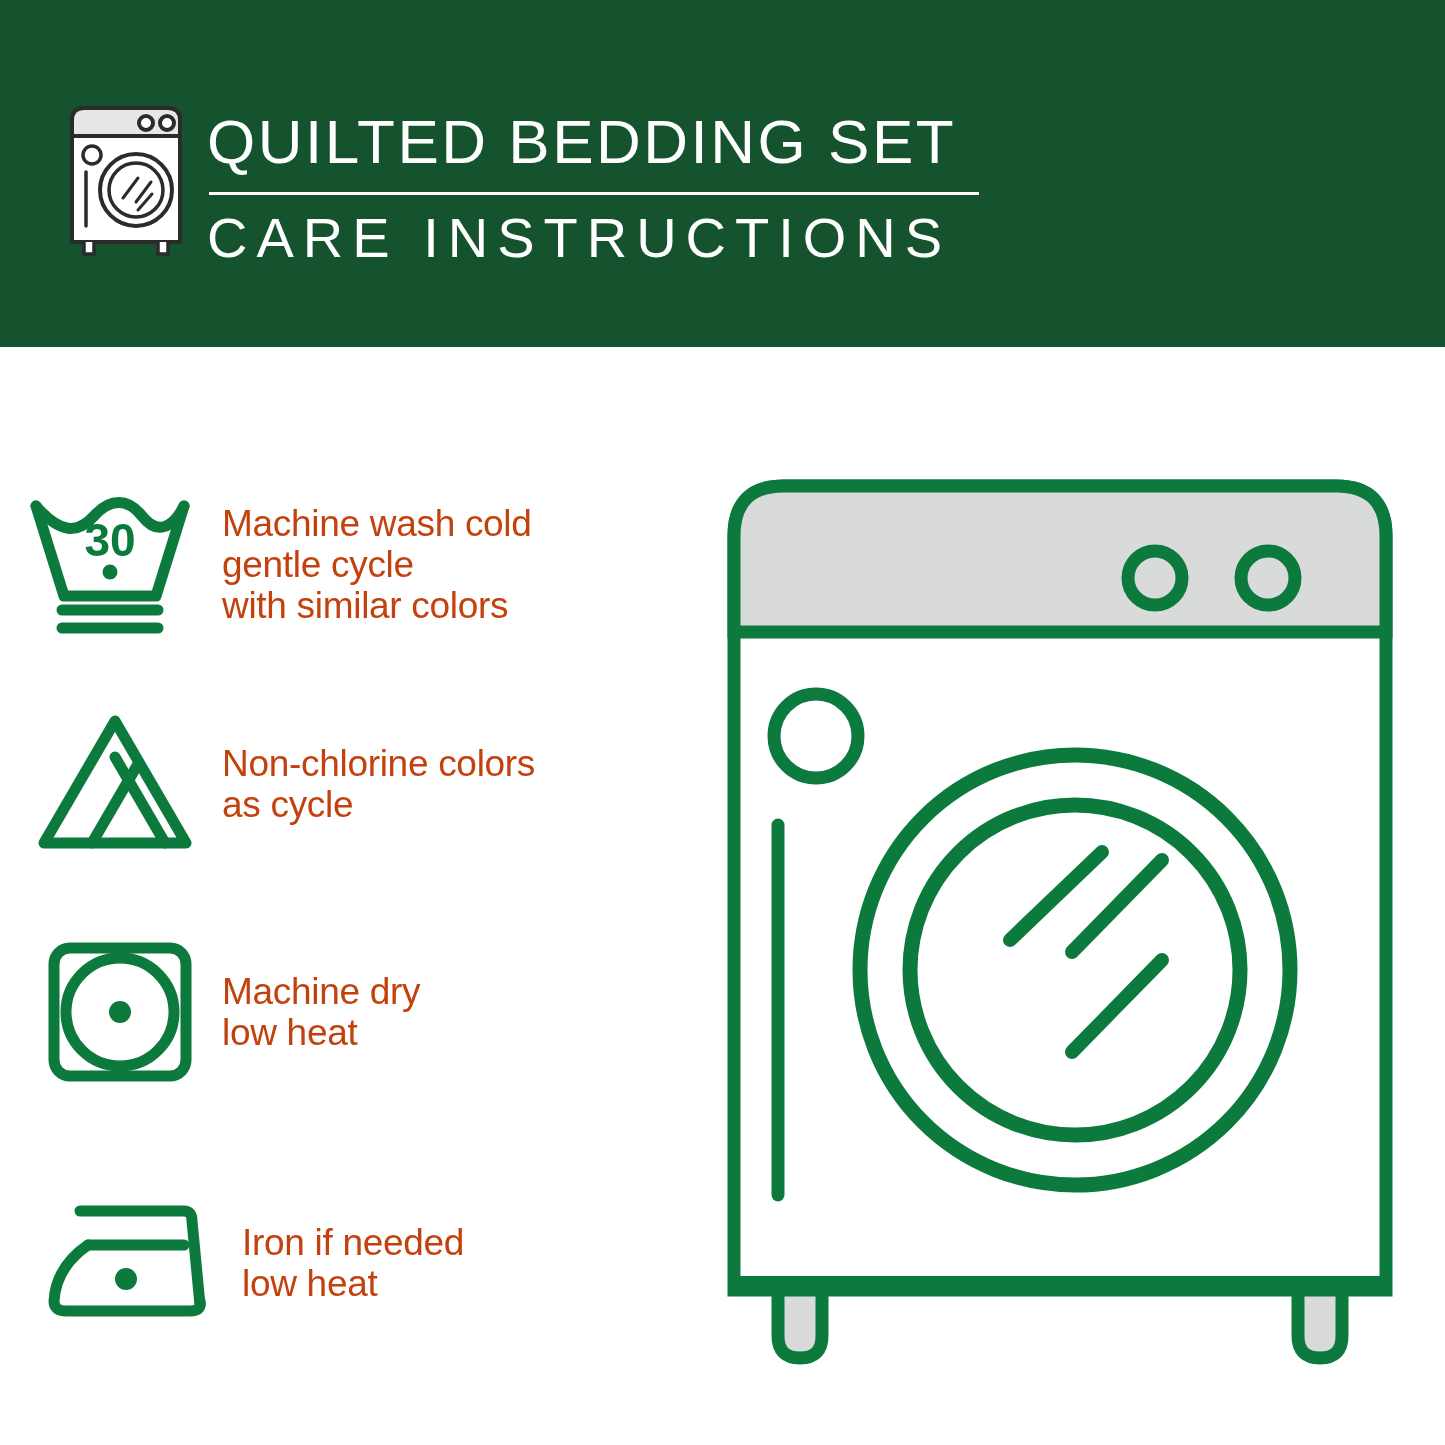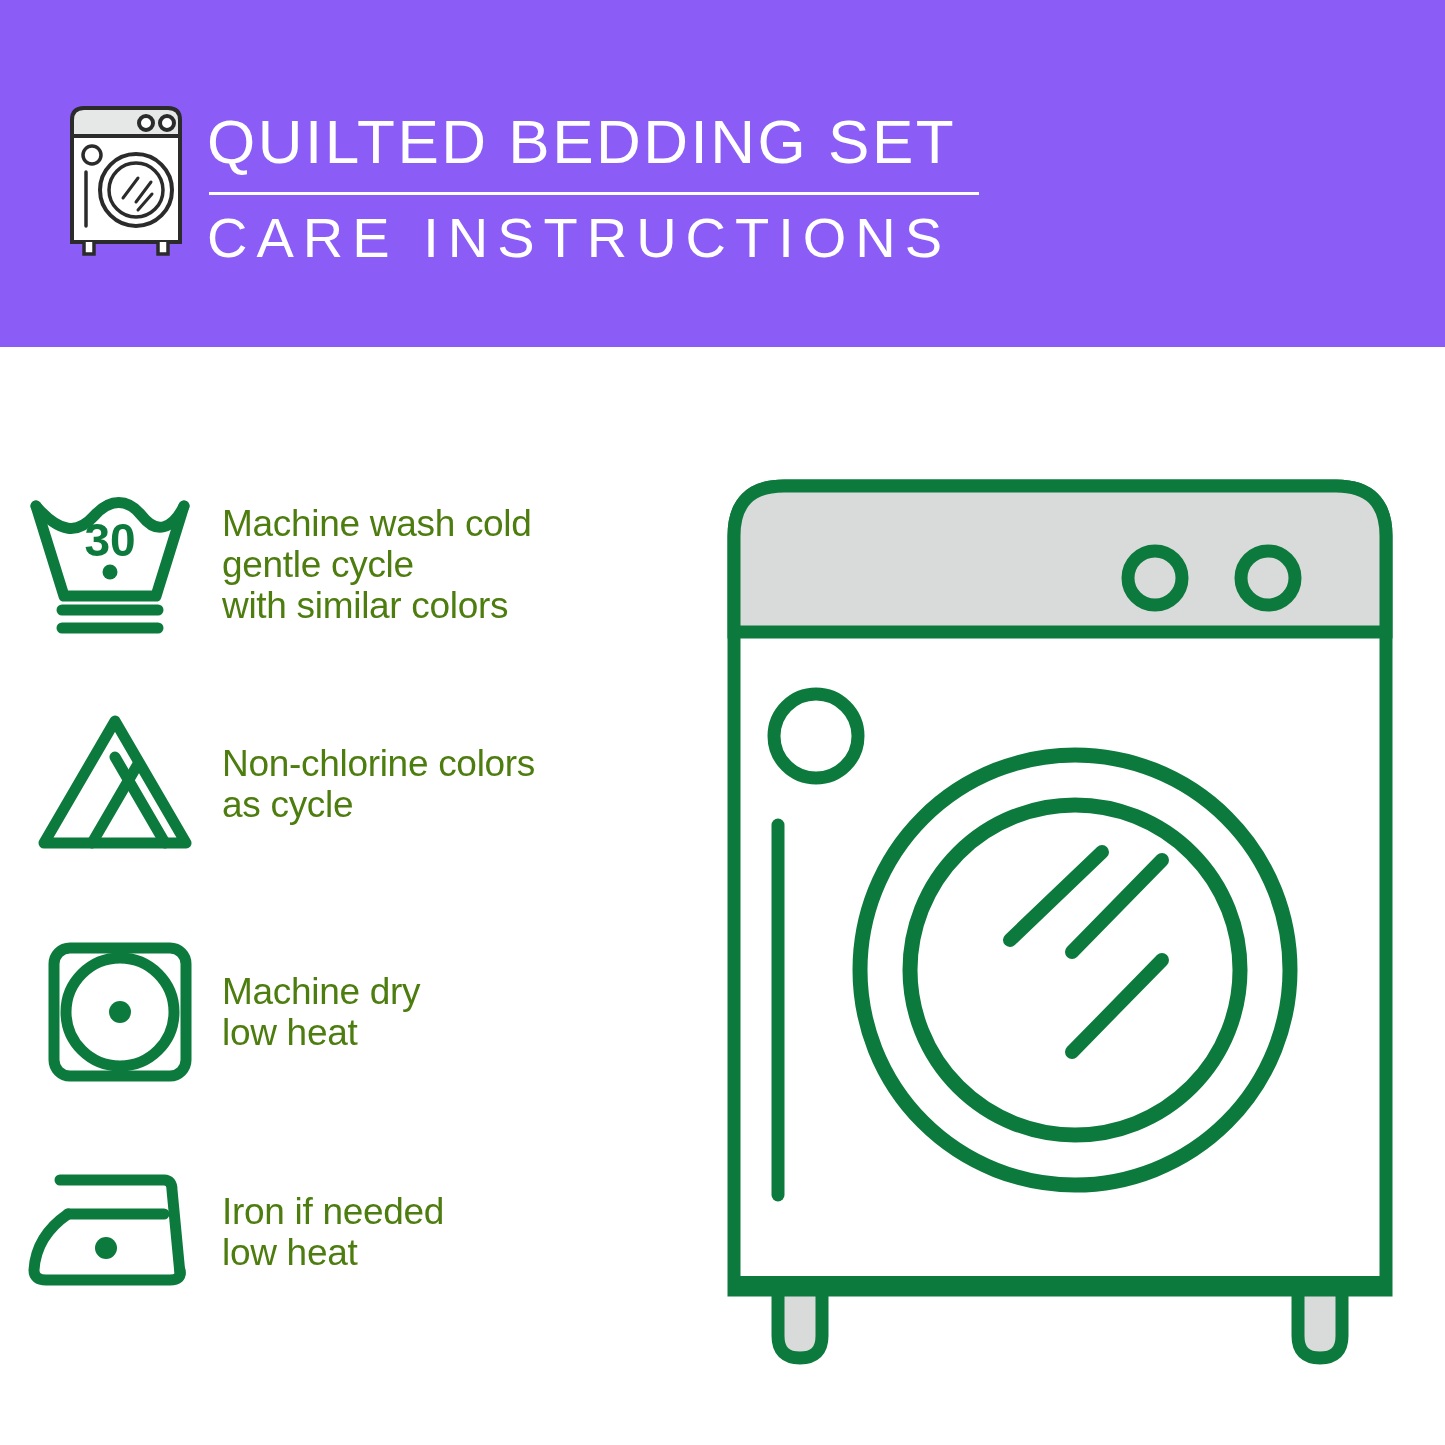--- a/index.html
+++ b/index.html
@@ -18,21 +18,21 @@
     overflow: hidden;
   }
 
   
   .header-band {
     position: absolute;
     left: 0;
     top: 0;
     width: 1445px;
     height: 347px;
-    background: #8b5cf6;
+    background: #14532d;
   }
   .header-logo {
     position: absolute;
     left: 66px;
     top: 104px;
     width: 120px;
     height: 152px;
   }
   .header-text-block {
     position: absolute;
@@ -75,34 +75,34 @@
     position: absolute;
     left: 0;
     width: 700px;
     height: 190px;
     display: flex;
     align-items: center;
   }
   .care-row.r0 { top: 122px; }
   .care-row.r1 { top: 342px; }
   .care-row.r2 { top: 570px; }
-  .care-row.r3 { top: 790px; }
+  .care-row.r3 { top: 821px; padding-left: 20px; }
 
   .care-icon {
     width: 200px;
     min-width: 200px;
     height: 180px;
     display: flex;
     align-items: center;
     justify-content: flex-end;
   }
   .care-text {
     font-size: 37px;
     line-height: 41px;
-    color: #4d7c0f;
+    color: #c2410c;
     letter-spacing: -0.3px;
     padding-left: 22px;
     font-weight: 400;
   }
   .care-text div { white-space: nowrap; }
 
   
   .machine-wrap {
     position: absolute;
     left: 700px;

